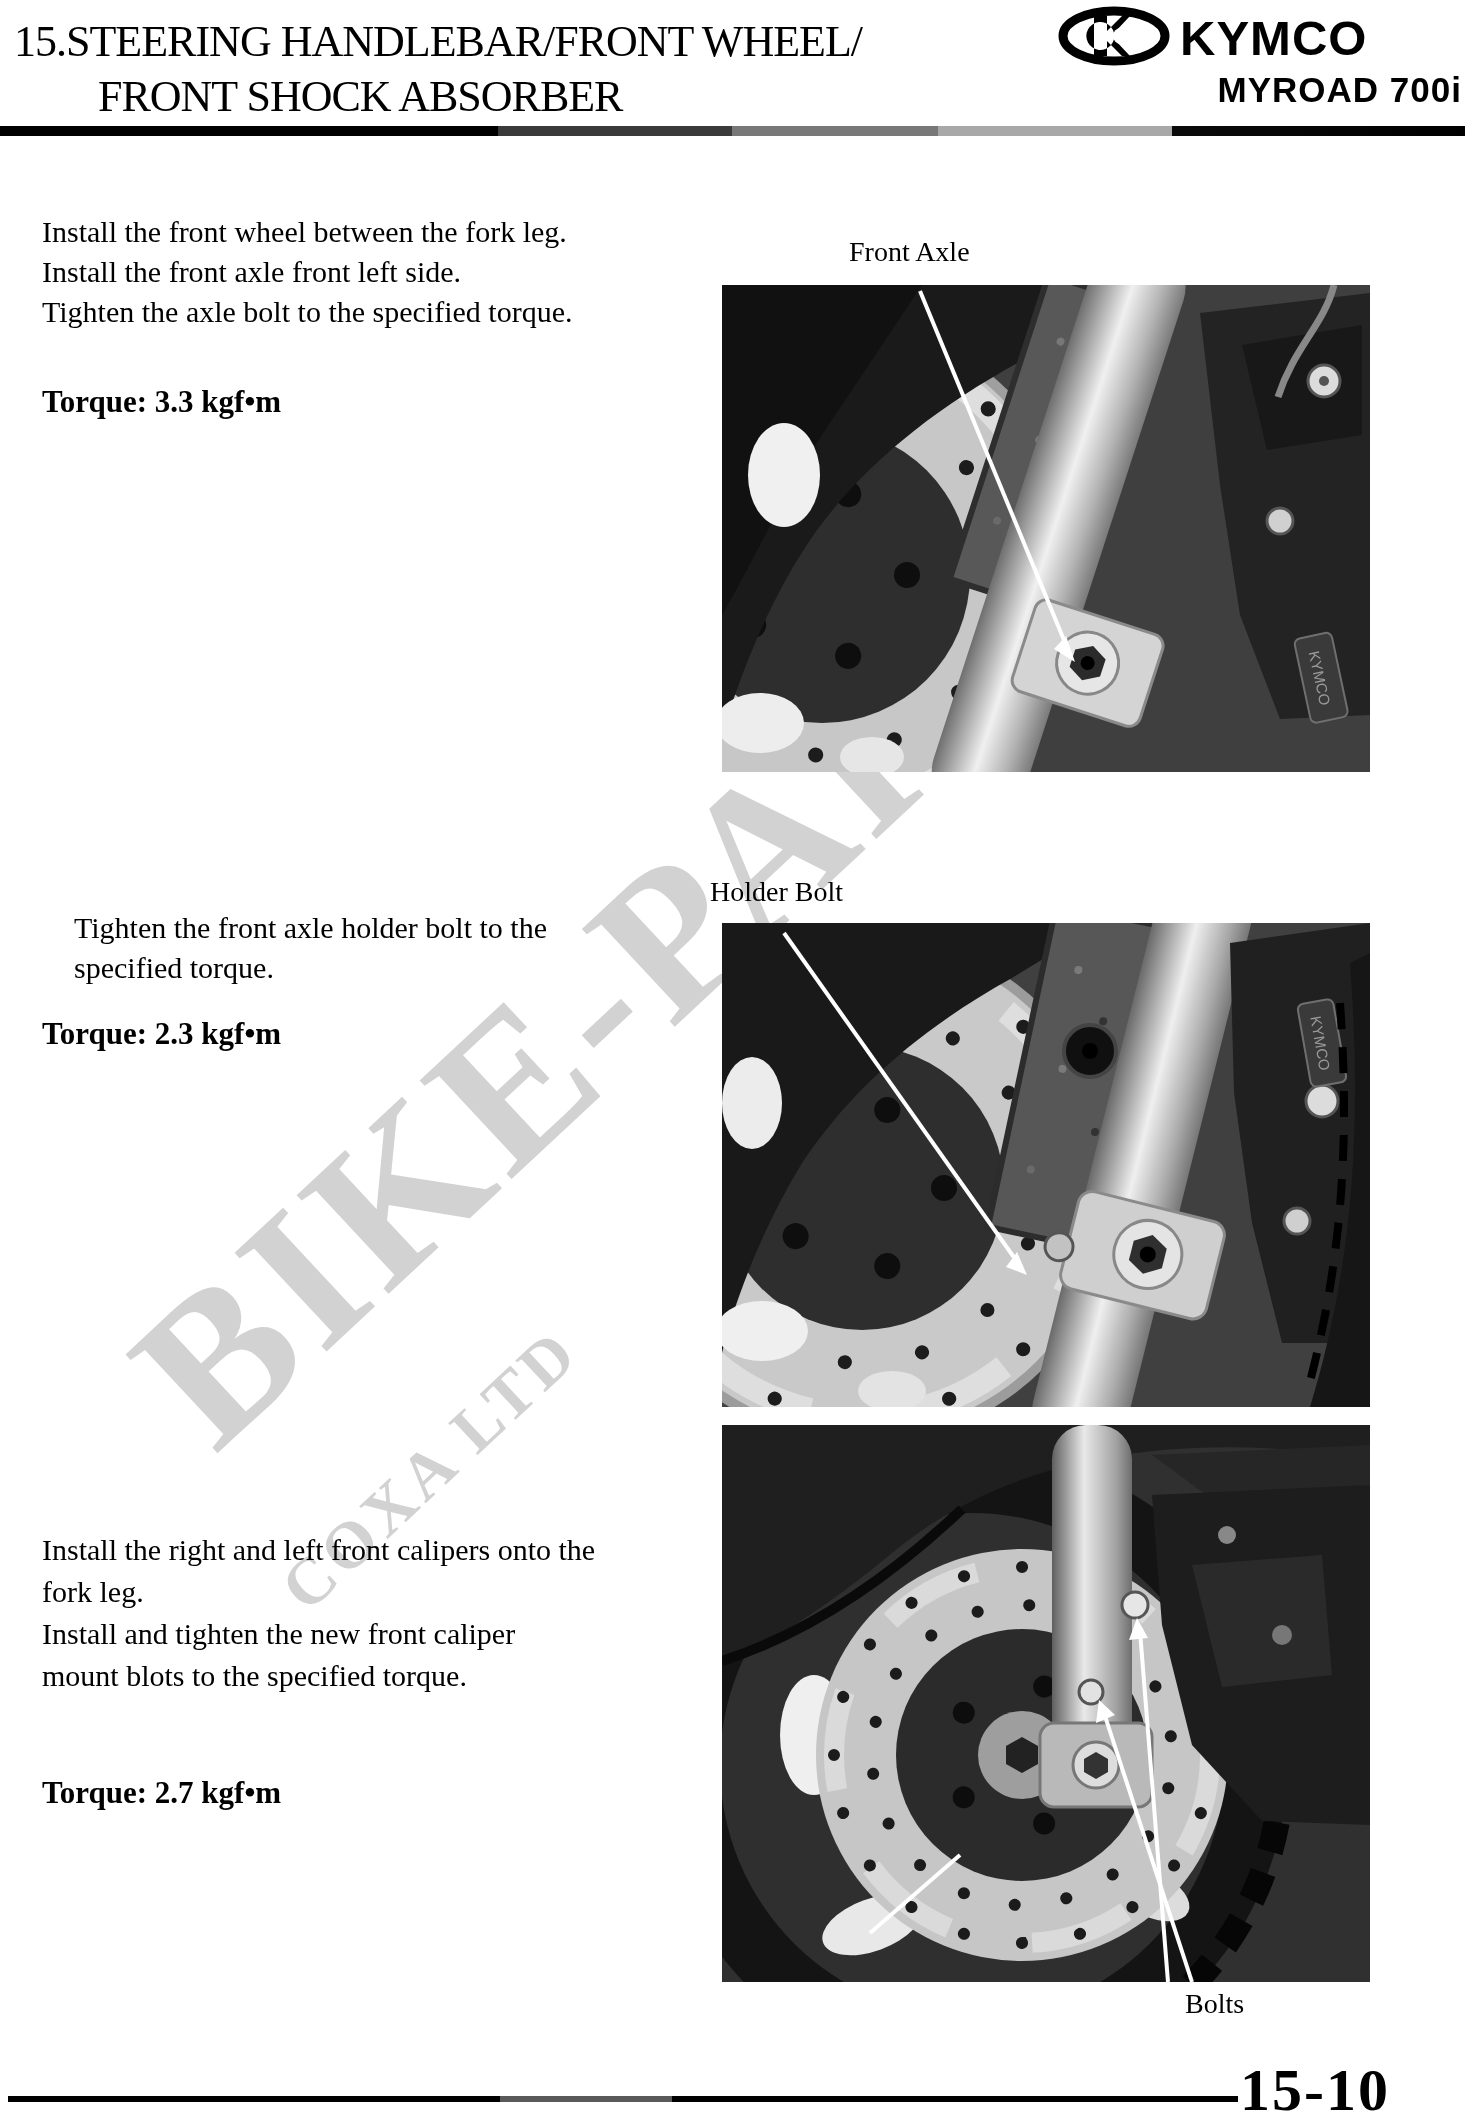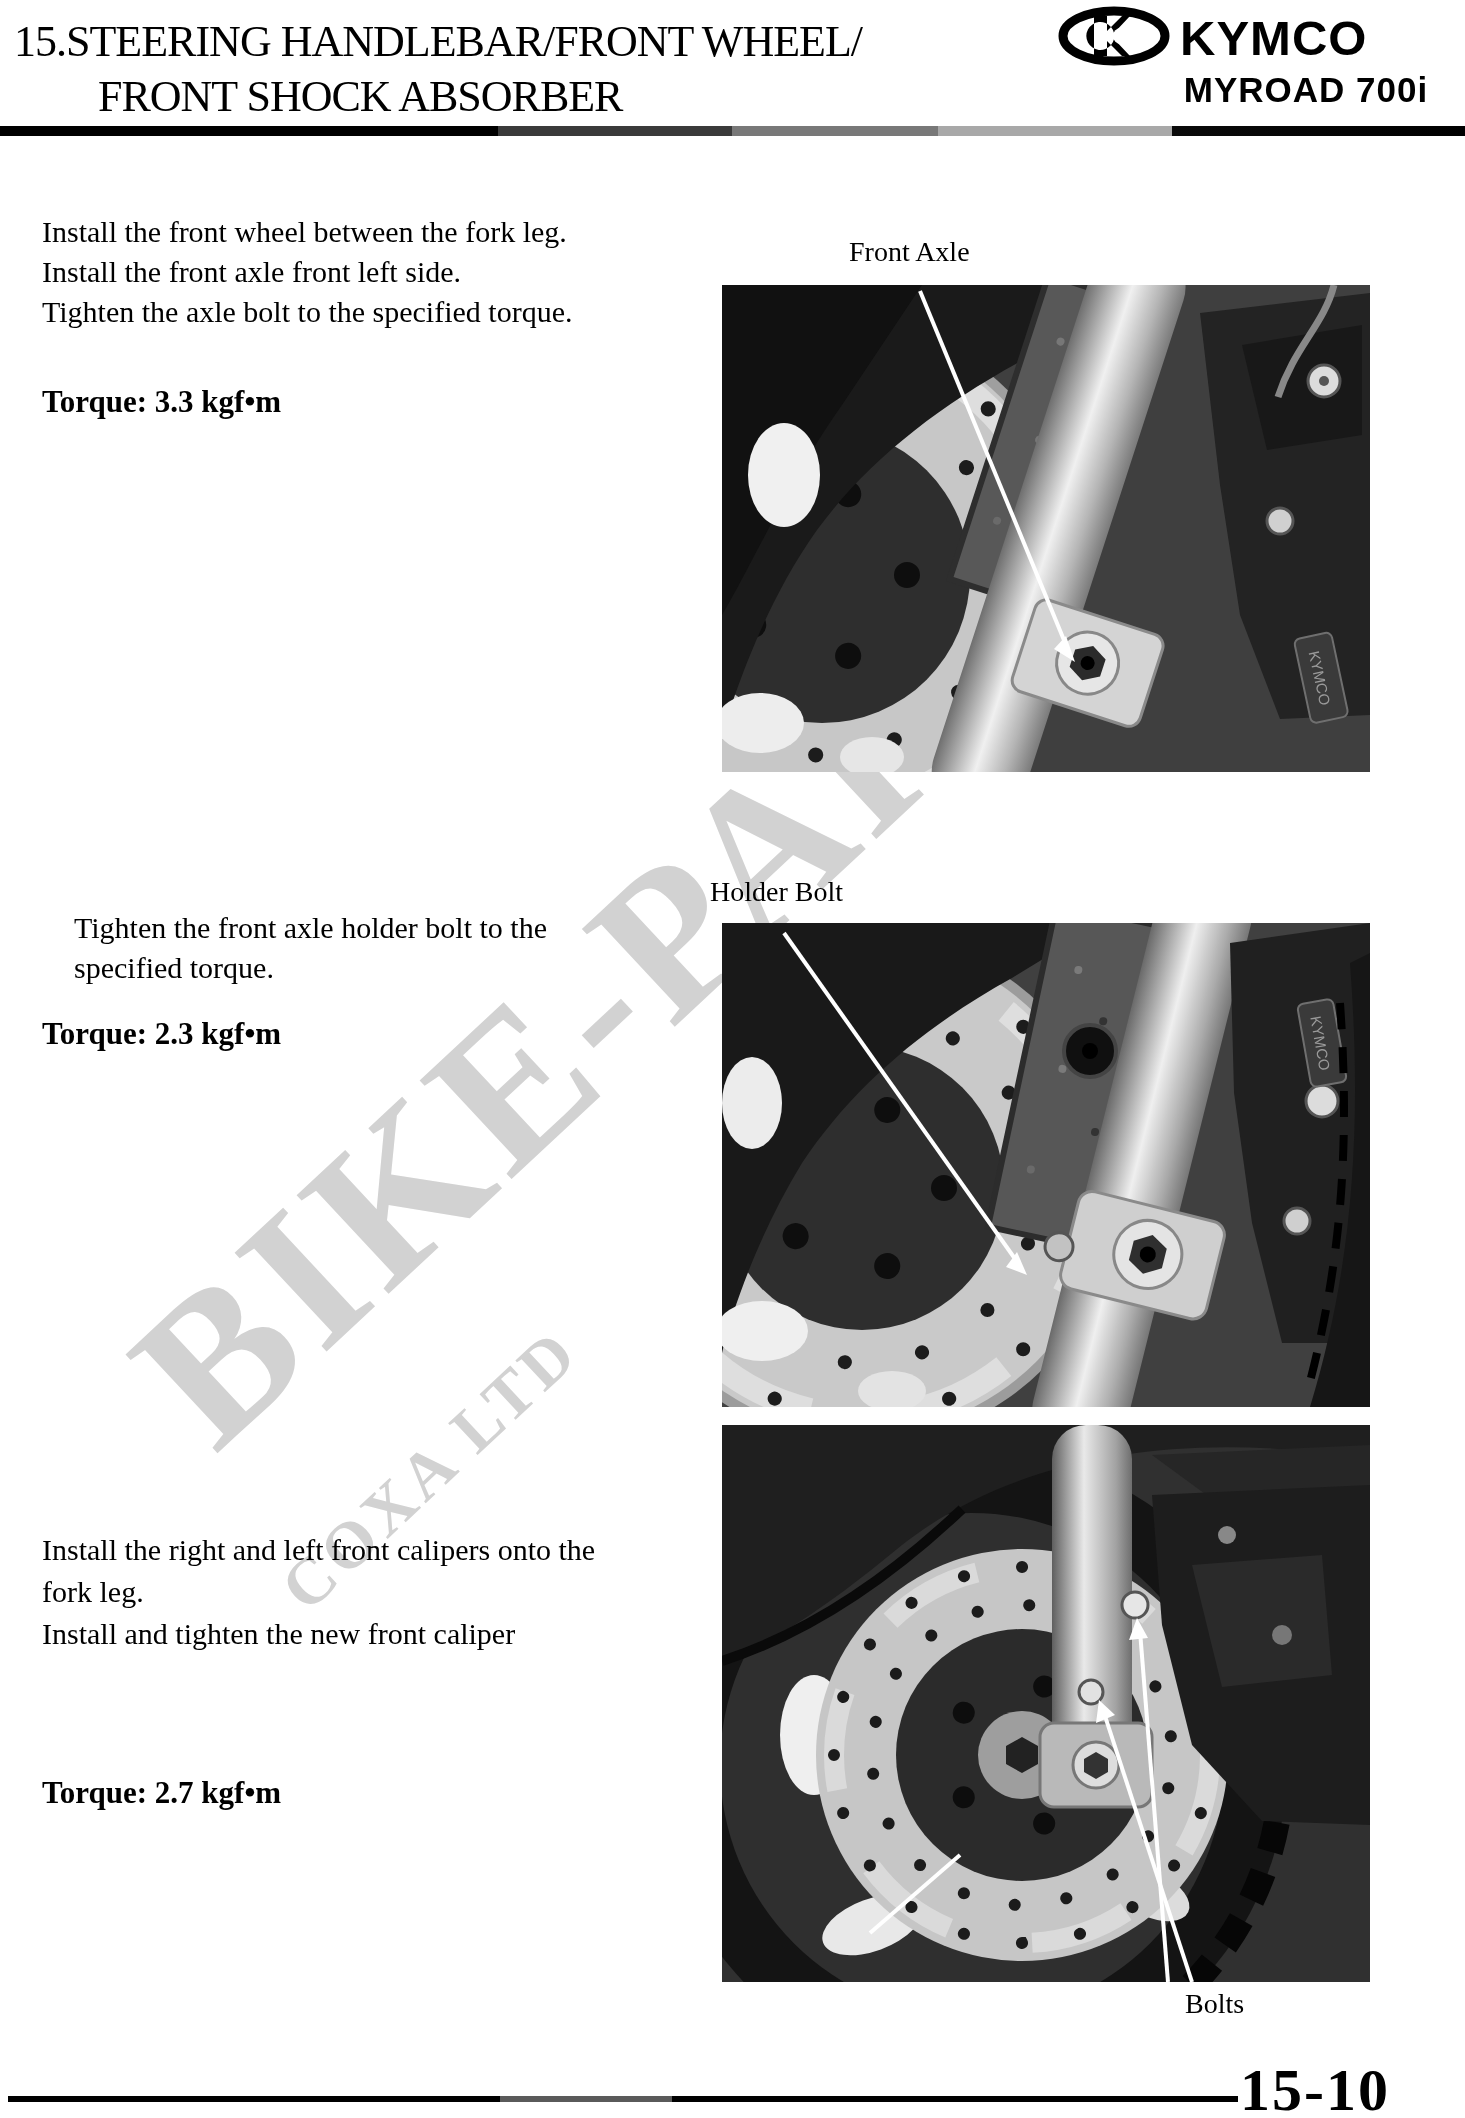--- a/index.html
+++ b/index.html
@@ -9,21 +9,21 @@
     font-family:"Liberation Serif","DejaVu Serif",serif; color:#000;
   }
   
   .title { position:absolute; left:14px; top:14px; font-weight:normal;
            font-size:44px; line-height:55px; letter-spacing:-1px; z-index:3; }
   .title .t2 { padding-left:84px; }
   .brand { position:absolute; left:1058px; top:6px; display:flex; align-items:center;
            gap:10px; font-family:"Liberation Sans","DejaVu Sans",sans-serif;
            font-weight:bold; z-index:3; }
   .brand-text { font-size:49px; letter-spacing:1px; }
-  .model { position:absolute; left:1150px; top:70px; width:312px; text-align:center;
+  .model { position:absolute; left:1150px; top:70px; width:312px; text-align:right;
            font-family:"Liberation Sans","DejaVu Sans",sans-serif; font-weight:bold;
            font-size:35px; letter-spacing:1px; z-index:3; }
   .header-rule { position:absolute; left:0; top:126px; width:1465px; height:10px; z-index:3;
     background:linear-gradient(90deg,#000 0%,#000 34%,#3a3a3a 34%,#3a3a3a 50%,
                #787878 50%,#787878 64%,#a8a8a8 64%,#a8a8a8 80%,#0a0a0a 80%,#000 100%); }
   
   .wm { position:absolute; color:#d2d2d2; font-weight:bold; white-space:nowrap;
         pointer-events:none; z-index:1; }
   .wm-main { left:168px; top:1286px; font-size:206px; letter-spacing:8px;
              transform:rotate(-43deg); transform-origin:0 50%; }
@@ -233,20 +233,21 @@
         <line x1="62" y1="10" x2="296" y2="340" stroke="#fff" stroke-width="4"></line>
         <polygon points="305,352 284,344 295,329" fill="#fff"></polygon>
       </g>
     </svg>
   </div>
 
   <div class="block-text para-3">
     <div>Install the right and left front calipers onto the</div>
     <div>fork leg.</div>
     <div>Install and tighten the new front caliper</div>
+    <div>mount blots to the specified torque.</div>
   </div>
   <div class="torque torque-3">Torque: 2.7 kgf•m</div>
 
   <div class="photo photo-3">
     <svg width="648" height="557" viewBox="0 0 648 557">
       <defs>
         <linearGradient id="fg3" x1="0" y1="0" x2="1" y2="0">
           <stop offset="0" stop-color="#5f5f5f"></stop>
             <stop offset="0.4" stop-color="#e9e9e9"></stop>
           <stop offset="0.8" stop-color="#a2a2a2"></stop>

